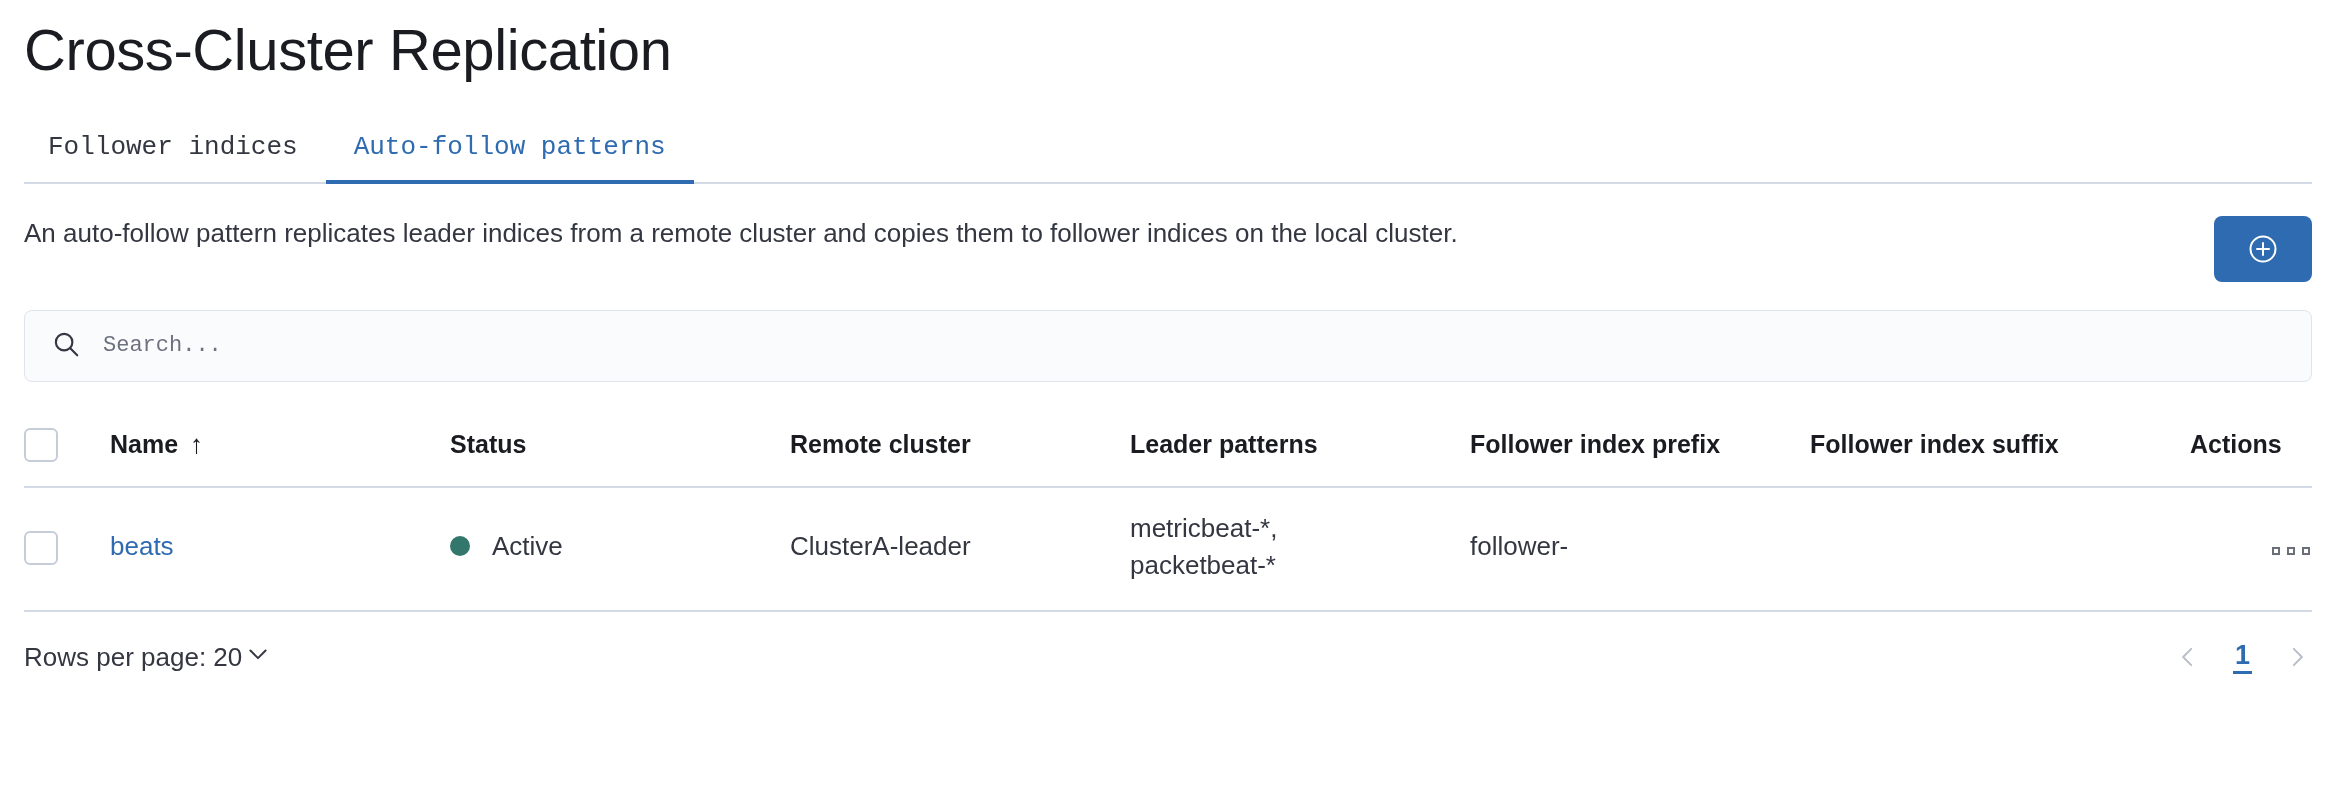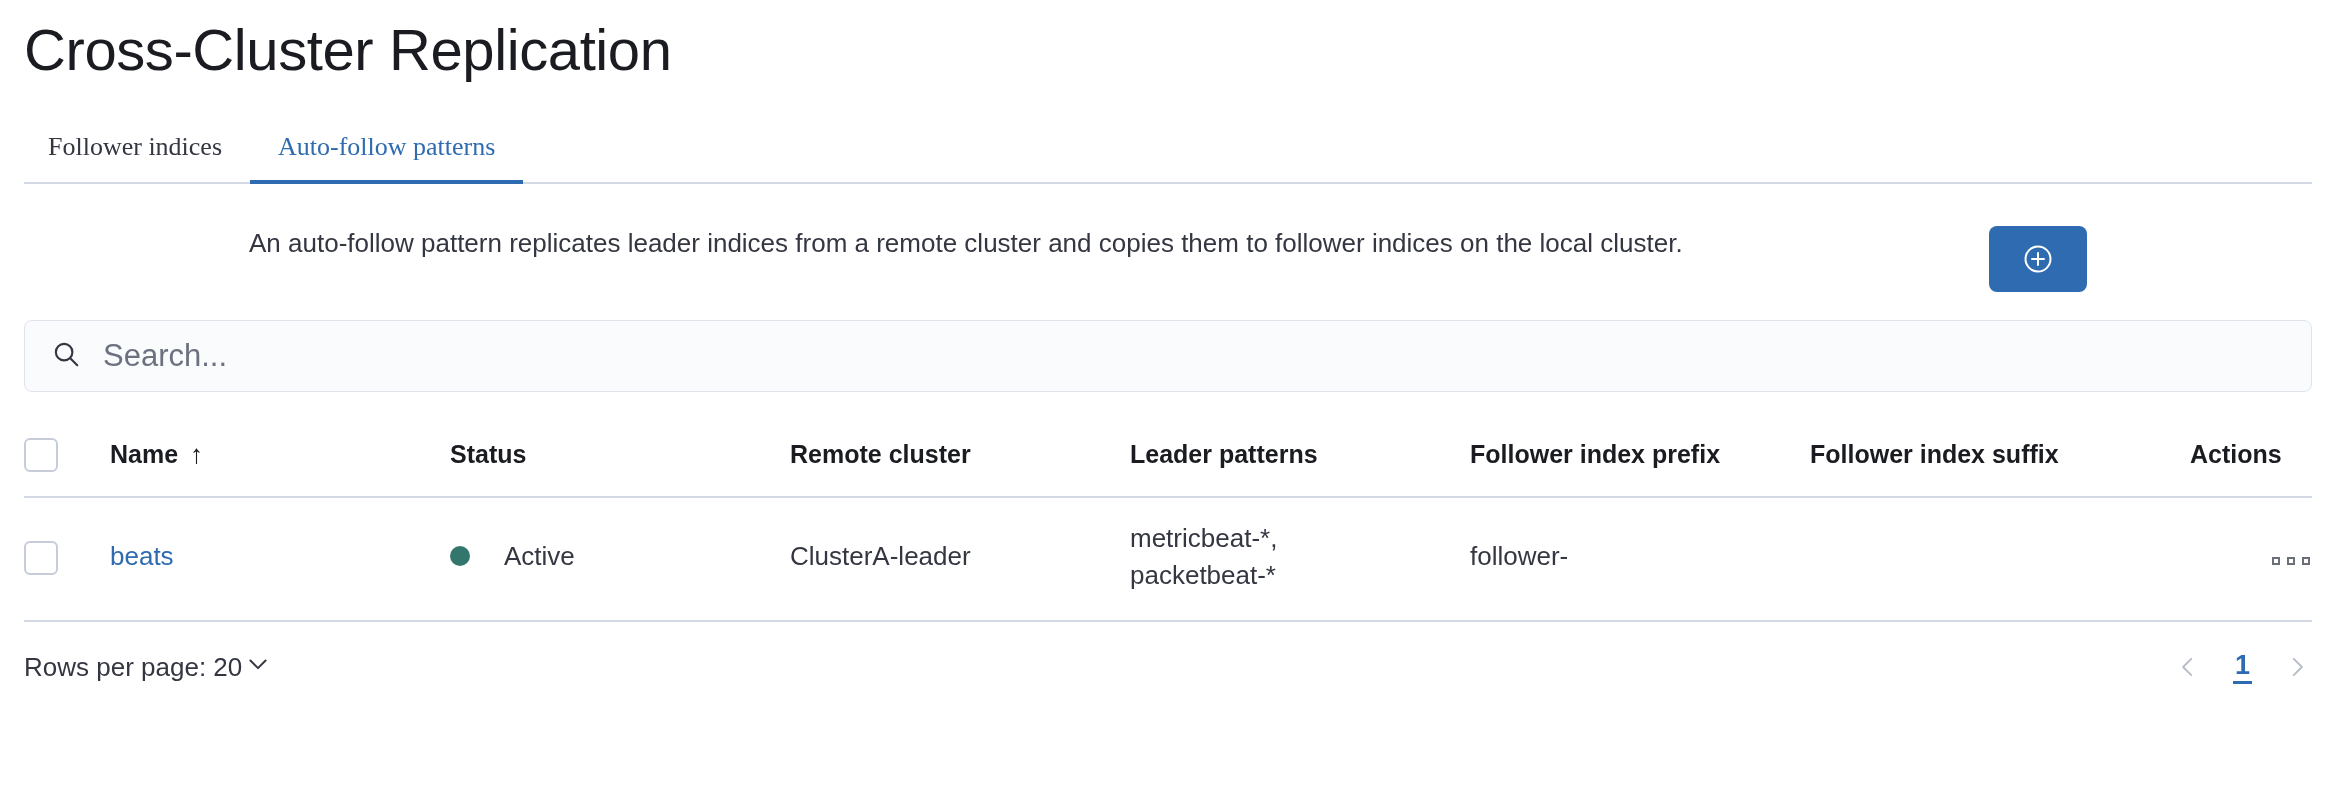--- a/index.html
+++ b/index.html
@@ -45,39 +45,39 @@
   .tab {
     font-size: 26px;
     line-height: 1;
     color: #343741;
     padding: 0 28px 22px 28px;
     position: relative;
     cursor: pointer;
     white-space: nowrap;
     background: transparent;
     border: none;
-    font-family: Liberation Serif, serif;
+    font-family: Liberation Mono, monospace;
   }
   .tab:first-child { padding-left: 24px; }
   .tab.active { color: #2f6bb0; }
   .tab.active::after {
     content: "";
     position: absolute;
     left: 0; right: 0;
     bottom: -2px;
     height: 4px;
     background: #2f6bb0;
   }
 
   
   .intro-row {
     display: flex;
     align-items: flex-start;
-    justify-content: center;
-    margin-top: 40px;
+    justify-content: space-between;
+    margin-top: 30px;
     gap: 40px;
   }
   .intro-text {
     font-size: 26px;
     line-height: 1.48;
     color: #343741;
     max-width: 1700px;
     flex: 1 1 auto;
   }
   .cta-button {
@@ -116,23 +116,23 @@
     display: flex;
     align-items: center;
     padding: 0 26px;
     gap: 20px;
   }
   .search-bar svg { flex: 0 0 auto; }
   .search-input {
     border: none;
     outline: none;
     background: transparent;
-    font-size: 31px;
+    font-size: 22px;
     color: #0369a1;
-    font-family: Liberation Sans, sans-serif;
+    font-family: Liberation Mono, monospace;
     width: 100%;
     height: 100%;
   }
   .search-input::placeholder { color: #6c717f; opacity: 1; }
 
   
   table.ccr-table {
     width: 100%;
     border-collapse: collapse;
     margin-top: 30px;
@@ -185,21 +185,21 @@
   }
   .cell-link {
     color: #2f6bb0;
     text-decoration: none;
     cursor: pointer;
     font-size: 26px;
   }
   .status-cell {
     display: inline-flex;
     align-items: center;
-    gap: 34px;
+    gap: 22px;
   }
   .status-dot {
     width: 20px; height: 20px;
     border-radius: 50%;
     background: #33776c;
     flex: 0 0 auto;
     display: inline-block;
   }
   .actions-dots {
     display: inline-flex;

